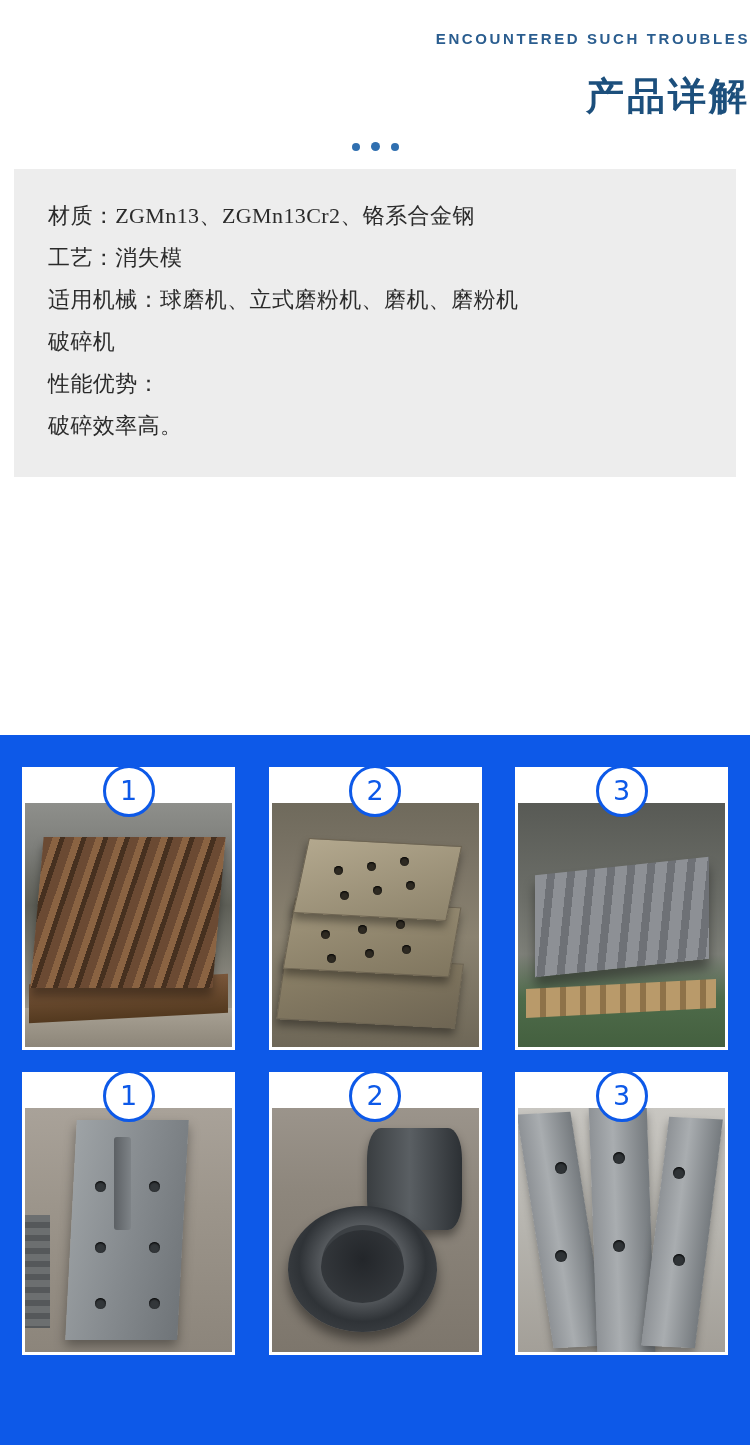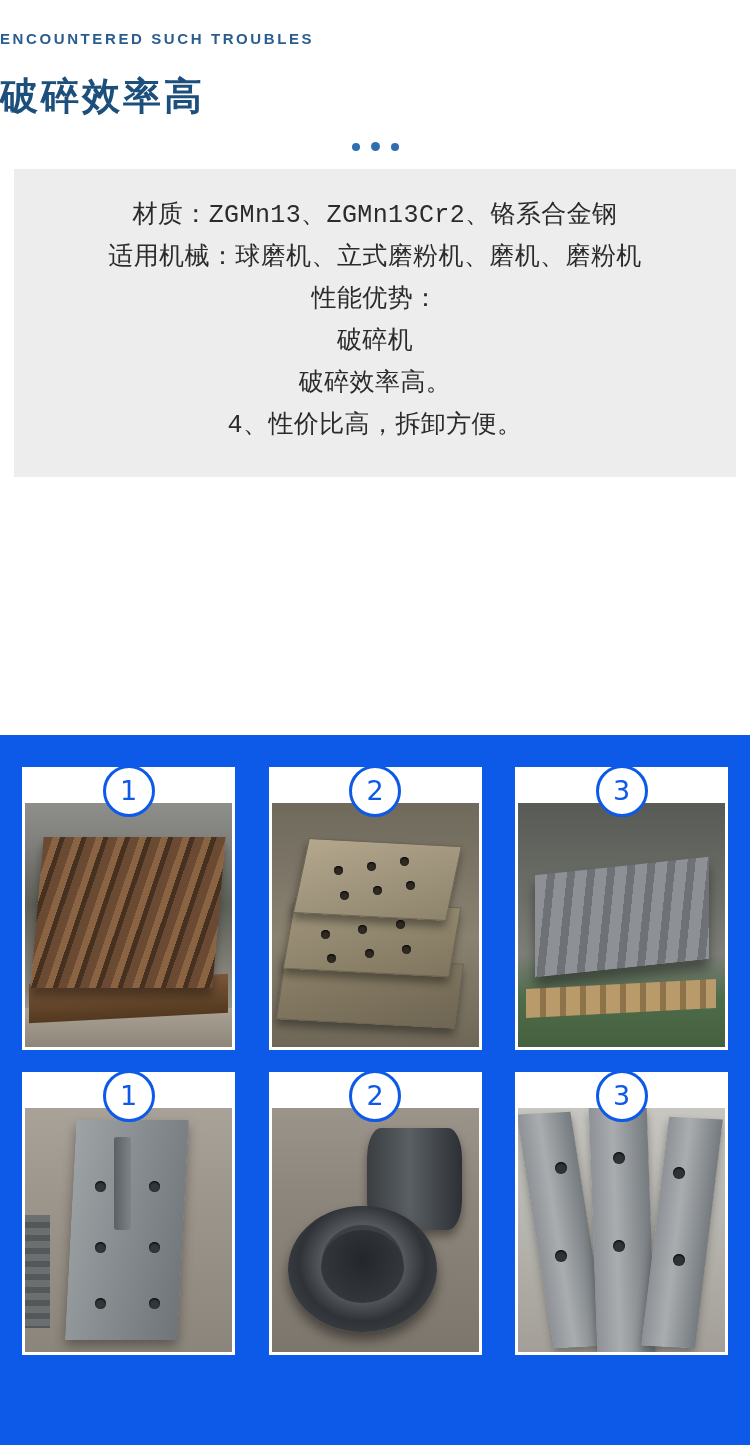--- a/index.html
+++ b/index.html
@@ -16,21 +16,21 @@
   .page {
     width: 750px;
     height: 1445px;
     position: relative;
     background: #ffffff;
   }
 
   
   .header {
     padding-top: 30px;
-    text-align: left;
+    text-align: right;
   }
   .eyebrow {
     font-size: 15px;
     letter-spacing: 2.6px;
     color: #2a5d8f;
     font-weight: bold;
     font-family: "Liberation Sans", "DejaVu Sans", sans-serif;
   }
   .title {
     margin-top: 24px;
@@ -61,27 +61,26 @@
   }
 
   
   .spec-panel {
     margin: 18px 14px 0 14px;
     background: #ededed;
     padding: 26px 34px 30px 34px;
     box-sizing: border-box;
   }
   .spec-line {
-    font-size: 25px;
+    font-size: 22px;
     line-height: 42px;
     color: #2b2b2b;
-    font-family: Liberation Mono, monospace;
+    font-family: Liberation Serif, serif;
     letter-spacing: 0.4px;
     white-space: pre-wrap;
-    text-align: center;
   }
 
   
   .gallery {
     position: absolute;
     left: 0;
     bottom: 0;
     width: 750px;
     height: 710px;
     background: #0d59e8;
@@ -258,35 +257,35 @@
     background: #2f3336; box-shadow: inset 0 1px 2px #000;
   }
 </style>
 </head>
 <body>
 
 <div class="page">
 
   <div class="header">
     <div class="eyebrow">ENCOUNTERED SUCH TROUBLES</div>
-    <div class="title">破碎效率高</div>
+    <div class="title">产品详解</div>
     <div class="dots">
       <span class="dot"></span>
       <span class="dot mid"></span>
       <span class="dot"></span>
     </div>
   </div>
 
   <div class="spec-panel">
     <div class="spec-line">材质：ZGMn13、ZGMn13Cr2、铬系合金钢</div>
+    <div class="spec-line">工艺：消失模</div>
     <div class="spec-line">适用机械：球磨机、立式磨粉机、磨机、磨粉机</div>
+    <div class="spec-line">破碎机</div>
     <div class="spec-line">性能优势：</div>
-    <div class="spec-line">破碎机</div>
     <div class="spec-line">破碎效率高。</div>
-    <div class="spec-line">4、性价比高，拆卸方便。</div>
   </div>
 
   <div class="gallery">
 
     <div class="grid-row">
 
       <div class="cell">
         <div class="photo-frame">
           <div class="photo img-a">
             <div class="ph-inner">

